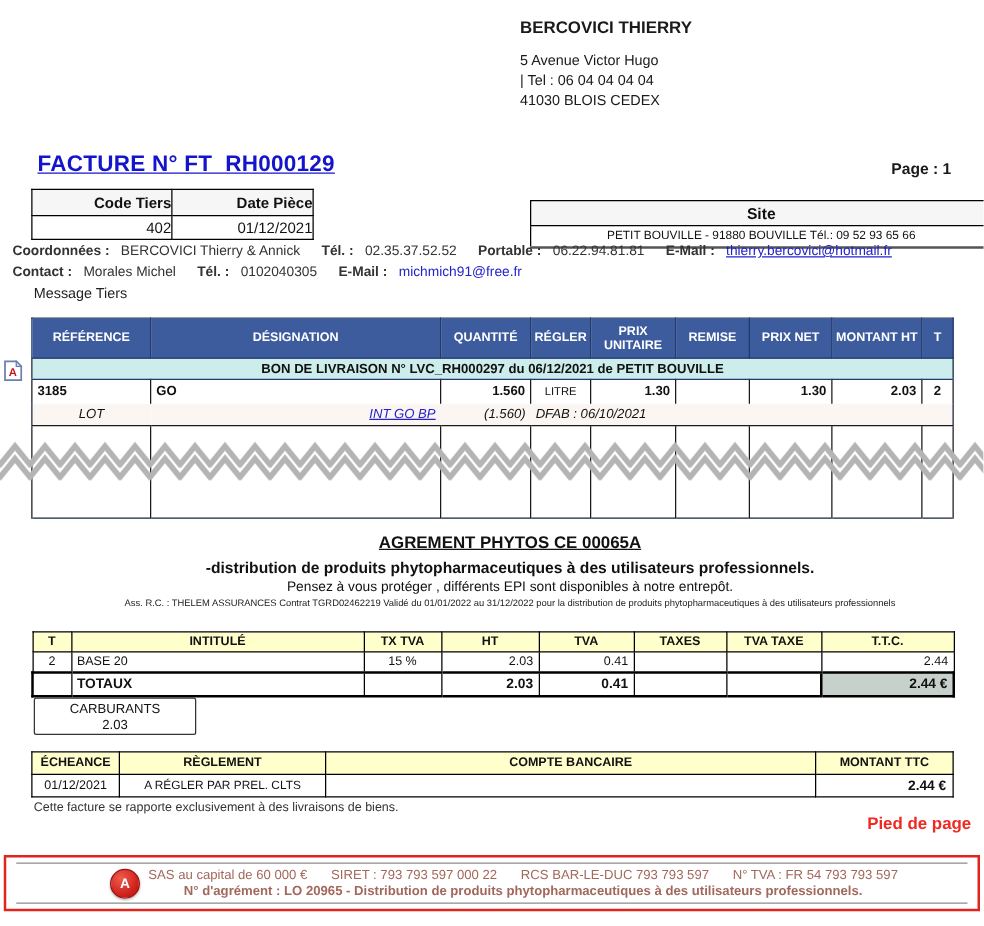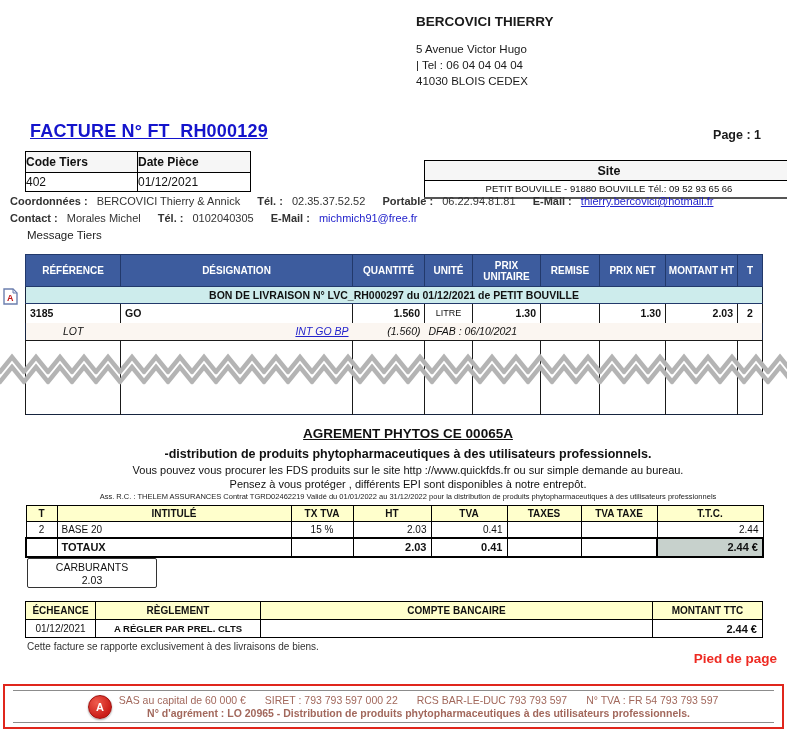--- a/index.html
+++ b/index.html
@@ -14,21 +14,21 @@
   .letterhead .addr { font-size:11.5px; line-height:16px; color:#1a1a1a; }
   
   .facture-title {
     position:absolute; left:30px; top:121px; font-size:18px; font-weight:bold;
     color:#1414CC; text-decoration:underline; letter-spacing:0.2px; white-space:pre; cursor:pointer;
   }
   .page-num { position:absolute; right:26px; top:128px; font-size:12.5px; font-weight:bold; color:#1a1a1a; }
   
   table { border-collapse:collapse; table-layout:fixed; }
   .tiers-table { position:absolute; left:25px; top:151px; width:225px; }
-  .tiers-table th, .tiers-table td { border:1px solid #000; text-align:left; }
+  .tiers-table th, .tiers-table td { border:1px solid #000; text-align:right; }
   .tiers-table th { background:#f6f6f6; font-size:12px; font-weight:bold; height:21px; }
   .tiers-table td { font-size:12px; height:19px; background:#fff; }
   .site-table { position:absolute; left:424px; top:160px; width:370px; }
   .site-table th { border:1px solid #000; background:#f6f6f6; font-size:12.5px; font-weight:bold; height:20px; text-align:center; }
   .site-table td { border:1px solid #000; border-bottom:2px solid #555; font-size:9.5px; height:17px; text-align:center; background:#fff; }
   
   .coord { position:absolute; left:10px; top:195px; font-size:11px; color:#333; white-space:nowrap; }
   .coord .row { margin-bottom:5px; }
   .coord b { color:#333; margin-right:6px; }
   .coord span.val { margin-right:14px; }
@@ -83,21 +83,21 @@
   .carb-box {
     position:absolute; left:27px; top:558px; width:130px; height:30px; border:1px solid #333;
     border-radius:2px; text-align:center; font-size:10.5px; padding-top:1px; background:#fff;
   }
   .carb-box .lbl { line-height:14px; }
   .carb-box .val { line-height:13px; }
   
   .ech-table { position:absolute; left:25px; top:601px; width:737px; }
   .ech-table th { background:#FFFFCC; border:1px solid #000; font-size:10px; font-weight:bold; height:18px; text-align:center; }
   .ech-table td { border:1px solid #000; font-size:10px; height:18px; background:#fff; text-align:center; }
-  .ech-table .reglement { font-size:9.5px; font-weight:bold; }
+  .ech-table .reglement { font-size:9.5px; font-weight:normal; }
   .ech-table .mnt { text-align:right; font-weight:bold; font-size:11px; padding-right:5px; }
   .note { position:absolute; left:27px; top:641px; font-size:10px; color:#333; }
   .pied { position:absolute; right:10px; top:651px; font-size:13.5px; font-weight:bold; color:#EE2A22; }
   
   .footer-box {
     position:absolute; left:3px; top:684px; width:781px; height:45px;
     border:2px solid #E0261C; background:#fff;
   }
   .footer-inner {
     position:absolute; left:8px; right:8px; top:4px; bottom:4px;
@@ -198,29 +198,29 @@
         <col style="width:59px">
         <col style="width:66px">
         <col style="width:72px">
         <col style="width:25px">
     </colgroup>
     <tbody>
         <tr>
       <th>RÉFÉRENCE</th>
       <th>DÉSIGNATION</th>
       <th>QUANTITÉ</th>
-      <th>UNITÉ</th>
+      <th>RÉGLER</th>
       <th>PRIX UNITAIRE</th>
       <th>REMISE</th>
       <th>PRIX NET</th>
       <th>MONTANT HT</th>
       <th>T</th>
     </tr>
     <tr class="band">
-      <td colspan="9">BON DE LIVRAISON N° LVC_RH000297 du 01/12/2021 de PETIT BOUVILLE</td>
+      <td colspan="9">BON DE LIVRAISON N° LVC_RH000297 du 06/12/2021 de PETIT BOUVILLE</td>
     </tr>
     <tr class="item-row">
       <td class="b">3185</td>
       <td class="b">GO</td>
       <td class="b r">1.560</td>
       <td class="c unit">LITRE</td>
       <td class="b r">1.30</td>
       <td></td>
       <td class="b r">1.30</td>
       <td class="b r">2.03</td>
@@ -254,21 +254,20 @@
         <path d="M-1,22 L12,6 L25,22" fill="none" stroke="#b4b4b4" stroke-width="4.5"></path>
         <path d="M-1,32 L12,16 L25,32" fill="none" stroke="#b4b4b4" stroke-width="4.5"></path>
       </pattern>
     </defs>
     <rect width="787" height="40" fill="url(#zig)"></rect>
   </svg>
 
   <div class="agrement">
     <div class="t1">AGREMENT PHYTOS CE 00065A</div>
     <div class="t2">-distribution de produits phytopharmaceutiques à des utilisateurs professionnels.</div>
-    <div class="t3">Vous pouvez vous procurer les FDS produits sur le site http ://www.quickfds.fr ou sur simple demande au bureau.</div>
     <div class="t4">Pensez à vous protéger , différents EPI sont disponibles à notre entrepôt.</div>
     <div class="t5">Ass. R.C. : THELEM ASSURANCES Contrat TGRD02462219 Validé du 01/01/2022 au 31/12/2022 pour la distribution de produits phytopharmaceutiques à des utilisateurs professionnels</div>
   </div>
 
   <table class="totals-table">
     <colgroup>
       <col style="width:31px">
         <col style="width:234px">
         <col style="width:62px">
         <col style="width:78px">

